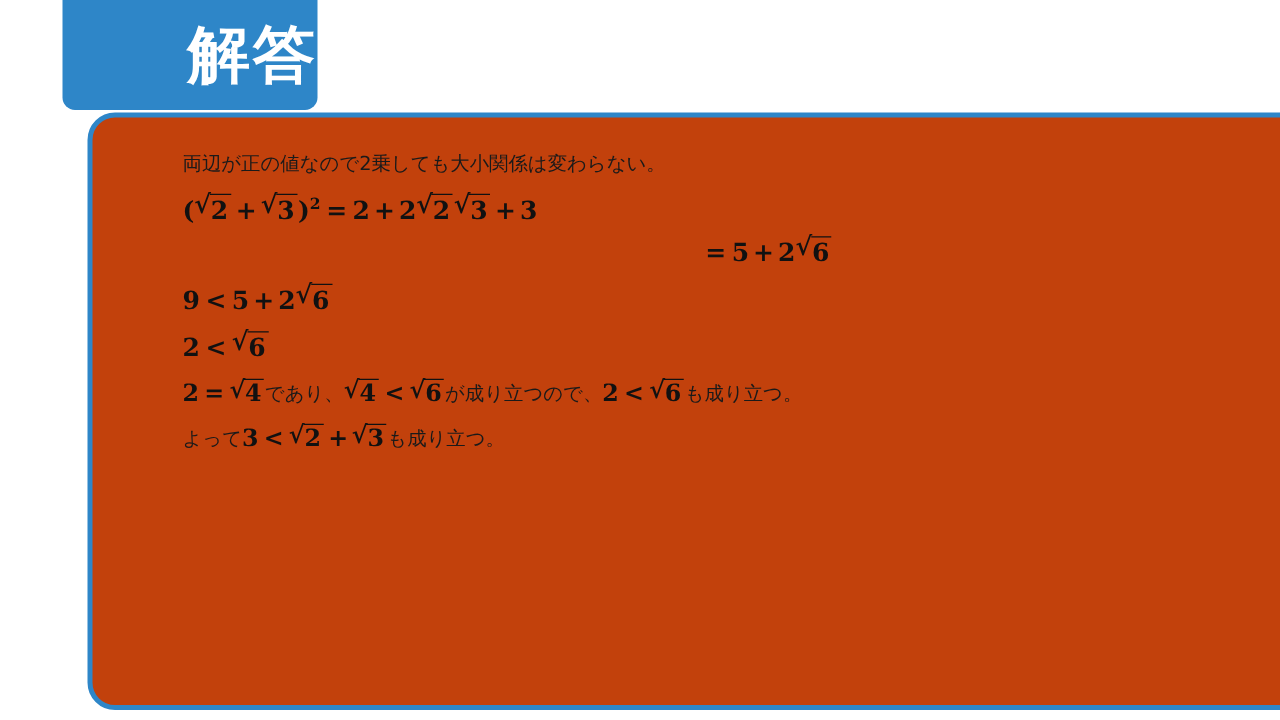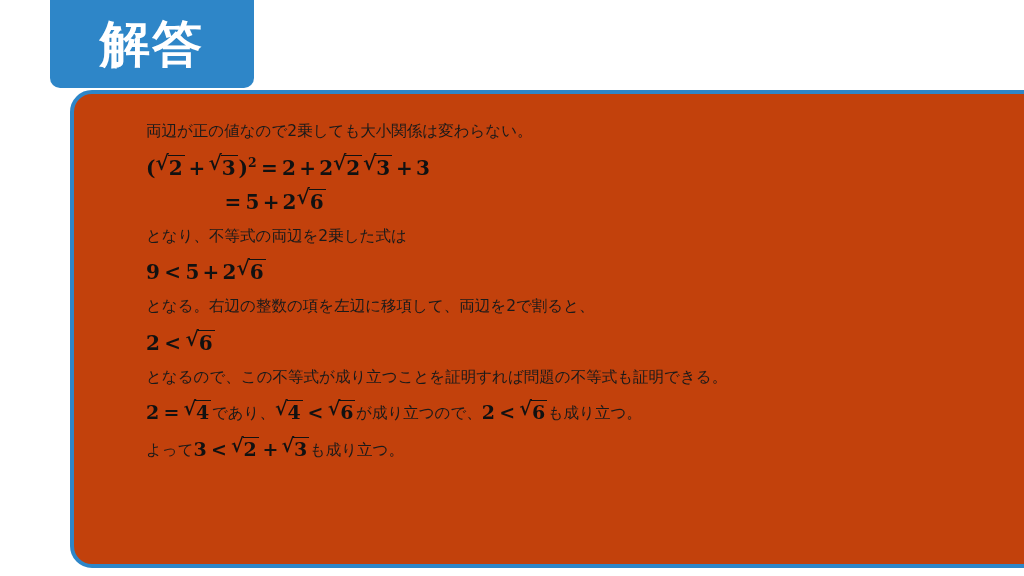--- a/index.html
+++ b/index.html
@@ -22,21 +22,21 @@
   .header-tab {
     position: absolute;
     left: 50px;
     top: 0;
     width: 204px;
     height: 88px;
     background: #2e86c8;
     border-radius: 0 0 10px 10px;
     display: flex;
     align-items: center;
-    justify-content: center;
+    justify-content: flex-end;
   }
   .header-title {
     color: #ffffff;
     font-size: 50px;
     font-weight: bold;
     letter-spacing: 2px;
     line-height: 1;
     font-family: "DejaVu Sans", sans-serif;
   }
   
@@ -68,21 +68,21 @@
   
   .math {
     font-family: "DejaVu Serif", serif;
     font-weight: bold;
     font-size: 20px;
     color: #111111;
     line-height: 1.25;
     white-space: nowrap;
   }
   .mathblock { margin: 0 0 12px 0; }
-  .mathblock2 { margin: -4px 0 12px 0; padding-left: 74px; }
+  .mathblock2 { margin: -4px 0 12px 0; padding-left: 74px; text-align: center; }
   .mixed {
     font-family: "DejaVu Sans", sans-serif;
     font-size: 15.5px;
     color: #1a1a1a;
     margin: 0 0 12px 0;
     white-space: nowrap;
     line-height: 1.35;
   }
   .mixed .math { font-size: 19px; vertical-align: -1px; }
   
@@ -128,33 +128,30 @@
 
 
       <div class="math mathblock">
         <span>(</span><span class="sqrt"><span class="rad">√</span><span class="radicand">2</span></span><span class="op">+</span><span class="sqrt"><span class="rad">√</span><span class="radicand">3</span></span><span>)</span><sup class="exp">2</sup><span class="rel">=</span><span>2</span><span class="op">+</span><span>2</span><span class="sqrt"><span class="rad">√</span><span class="radicand">2</span></span><span class="sqrt"><span class="rad">√</span><span class="radicand">3</span></span><span class="op">+</span><span>3</span>
       </div>
 
       <div class="math mathblock2">
         <span class="rel">=</span><span>5</span><span class="op">+</span><span>2</span><span class="sqrt"><span class="rad">√</span><span class="radicand">6</span></span>
       </div>
 
-      <p class="line">となり、不等式の両辺を2乗した式は</p>
 
       <div class="math mathblock">
         <span>9</span><span class="rel">&lt;</span><span>5</span><span class="op">+</span><span>2</span><span class="sqrt"><span class="rad">√</span><span class="radicand">6</span></span>
       </div>
 
-      <p class="line">となる。右辺の整数の項を左辺に移項して、両辺を2で割ると、</p>
 
       <div class="math mathblock">
         <span>2</span><span class="rel">&lt;</span><span class="sqrt"><span class="rad">√</span><span class="radicand">6</span></span>
       </div>
 
-      <p class="line">となるので、この不等式が成り立つことを証明すれば問題の不等式も証明できる。</p>
 
       <p class="mixed">
         <span class="math">2</span><span class="math rel">=</span><span class="math sqrt"><span class="rad">√</span><span class="radicand">4</span></span><span>であり、</span><span class="math sqrt"><span class="rad">√</span><span class="radicand">4</span></span><span class="math rel">&lt;</span><span class="math sqrt"><span class="rad">√</span><span class="radicand">6</span></span><span>が成り立つので、</span><span class="math">2</span><span class="math rel">&lt;</span><span class="math sqrt"><span class="rad">√</span><span class="radicand">6</span></span><span>も成り立つ。</span>
       </p>
 
       <p class="mixed">
         <span>よって</span><span class="math">3</span><span class="math rel">&lt;</span><span class="math sqrt"><span class="rad">√</span><span class="radicand">2</span></span><span class="math op">+</span><span class="math sqrt"><span class="rad">√</span><span class="radicand">3</span></span><span>も成り立つ。</span>
       </p>
 
     </div>

